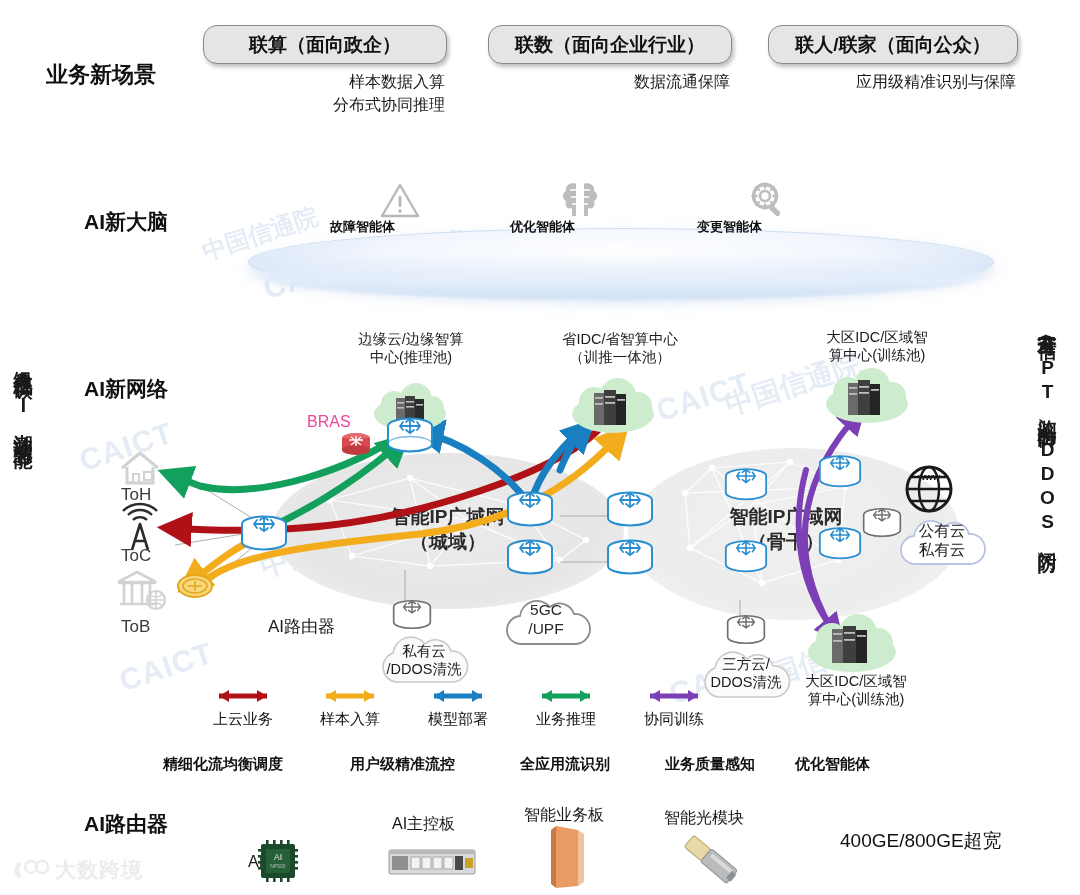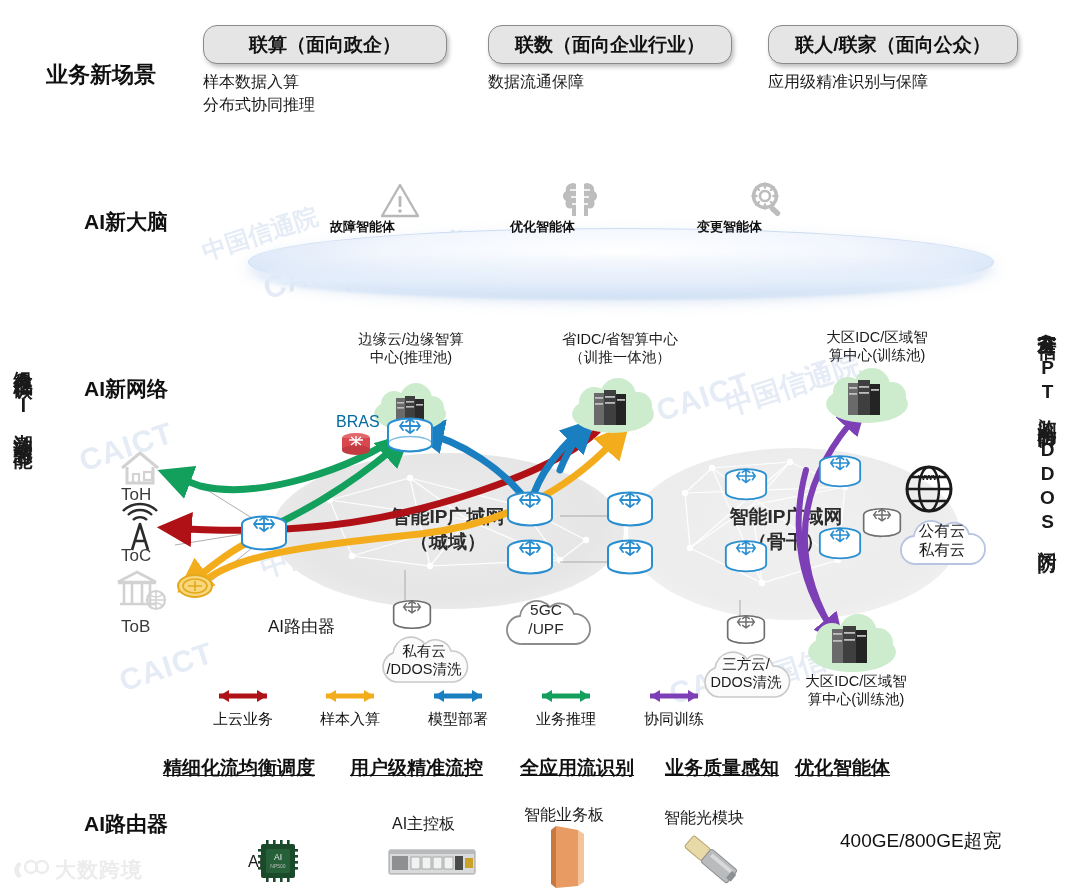--- a/index.html
+++ b/index.html
@@ -16,21 +16,21 @@
   .wm-caict{font-size:30px;letter-spacing:1px;color:#e6ecf6;}
   .wm-cn{font-size:28px;color:#e6ecf6;}
 
   
   .scene-box{
     border:1.6px solid #8a8a8a;border-radius:14px;background:#e5e5e5;
     box-shadow:2px 3px 4px rgba(0,0,0,.25);
     display:flex;align-items:center;justify-content:center;
     font-weight:700;font-size:19px;color:#111;
   }
-  .scene-sub{font-size:16px;color:#1a1a1a;line-height:1.45;text-align:left;}
+  .scene-sub{font-size:16px;color:#1a1a1a;line-height:1.45;text-align:right;}
 
   .row-label{font-weight:700;color:#111;}
   .row-label.l1{font-size:22px;}
   .row-label.l2{font-size:21px;}
 
   
   .vlabel{
     writing-mode:vertical-rl;text-orientation:upright;
     font-weight:700;font-size:19px;color:#1a1a1a;letter-spacing:3px;
     line-height:1;
@@ -60,21 +60,21 @@
   
   .node-cap{font-size:14.5px;color:#1a1a1a;text-align:center;line-height:1.25;}
   .node-cap.big{font-size:15.5px;}
   .tolabel{font-size:17px;color:#3b3b3b;}
 
   
   .legend-item{position:absolute;text-align:center;}
   .legend-text{font-size:15px;color:#111;margin-top:2px;}
 
   
-  .feat{font-weight:700;font-size:19px;color:#111;white-space:nowrap;text-decoration:underline;}
+  .feat{font-weight:700;font-size:15px;color:#111;white-space:nowrap;}
   .hw-label{font-size:16px;color:#1a1a1a;white-space:nowrap;}
   .wide-label{font-size:19px;color:#111;font-weight:400;white-space:nowrap;}
 
   
   .brand{position:absolute;left:14px;top:856px;display:flex;align-items:center;gap:7px;}
   .brand-txt{font-size:21px;font-weight:700;color:#ececec;letter-spacing:1px;}
 
   svg{overflow:visible;}
 </style>
 </head>
@@ -339,21 +339,21 @@
           <rect x="25" y="9" width="9" height="1.8"></rect>
         </g>
     </g>
   </svg>
 </div>
 <div class="abs node-cap" style="left:782px;top:672px;width:148px;">
   <div>大区IDC/区域智</div>
   <div>算中心(训练池)</div>
 </div>
 
-<div class="abs" style="left:336px;top:413px;font-size:16px;color:#0369a1;">BRAS</div>
+<div class="abs" style="left:307px;top:413px;font-size:16px;color:#ec4899;">BRAS</div>
 <div class="abs" style="left:340px;top:432px;">
   <svg width="32" height="28" viewBox="0 0 32 28" aria-hidden="true">
     <ellipse cx="16" cy="6" rx="14" ry="5" fill="#e3686c"></ellipse>
     <rect x="2" y="6" width="28" height="12" fill="#d9484e"></rect>
     <ellipse cx="16" cy="18" rx="14" ry="5" fill="#c23b41"></ellipse>
     <path d="M9 8 h14 M16 4 v10 M11 5 l10 8 M21 5 l-10 8" stroke="#ffffff" stroke-width="1.4" fill="none"></path>
   </svg>
 </div>
 
 <div class="abs" style="left:386px;top:418px;"><svg width="48" height="40" viewBox="0 0 48 40">

